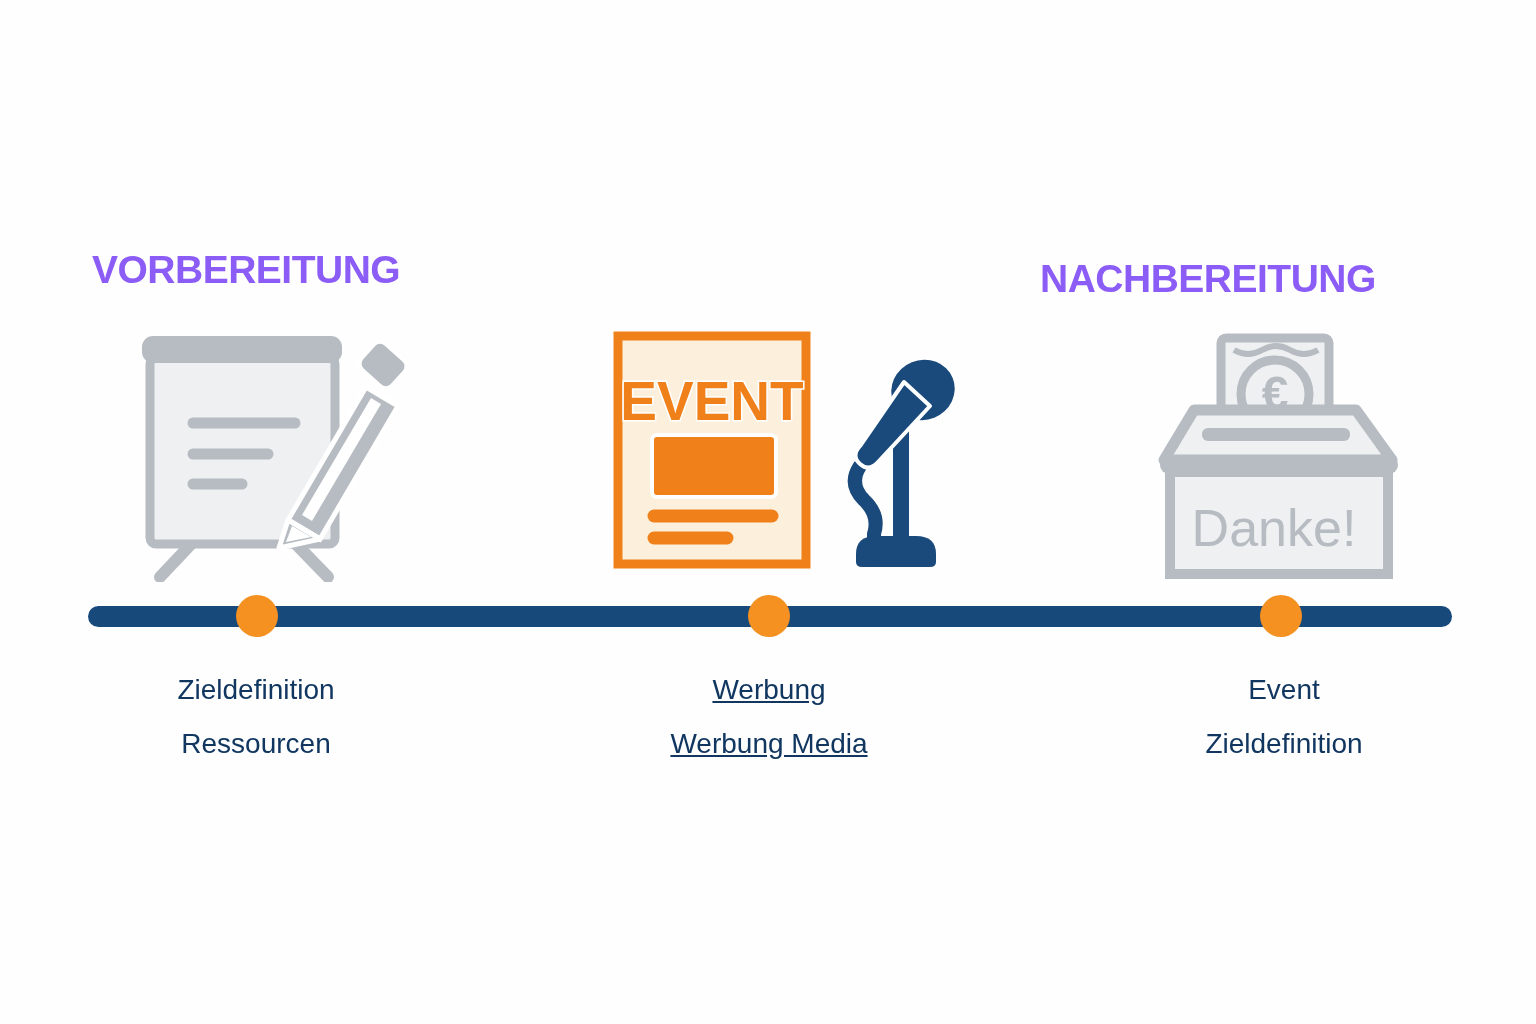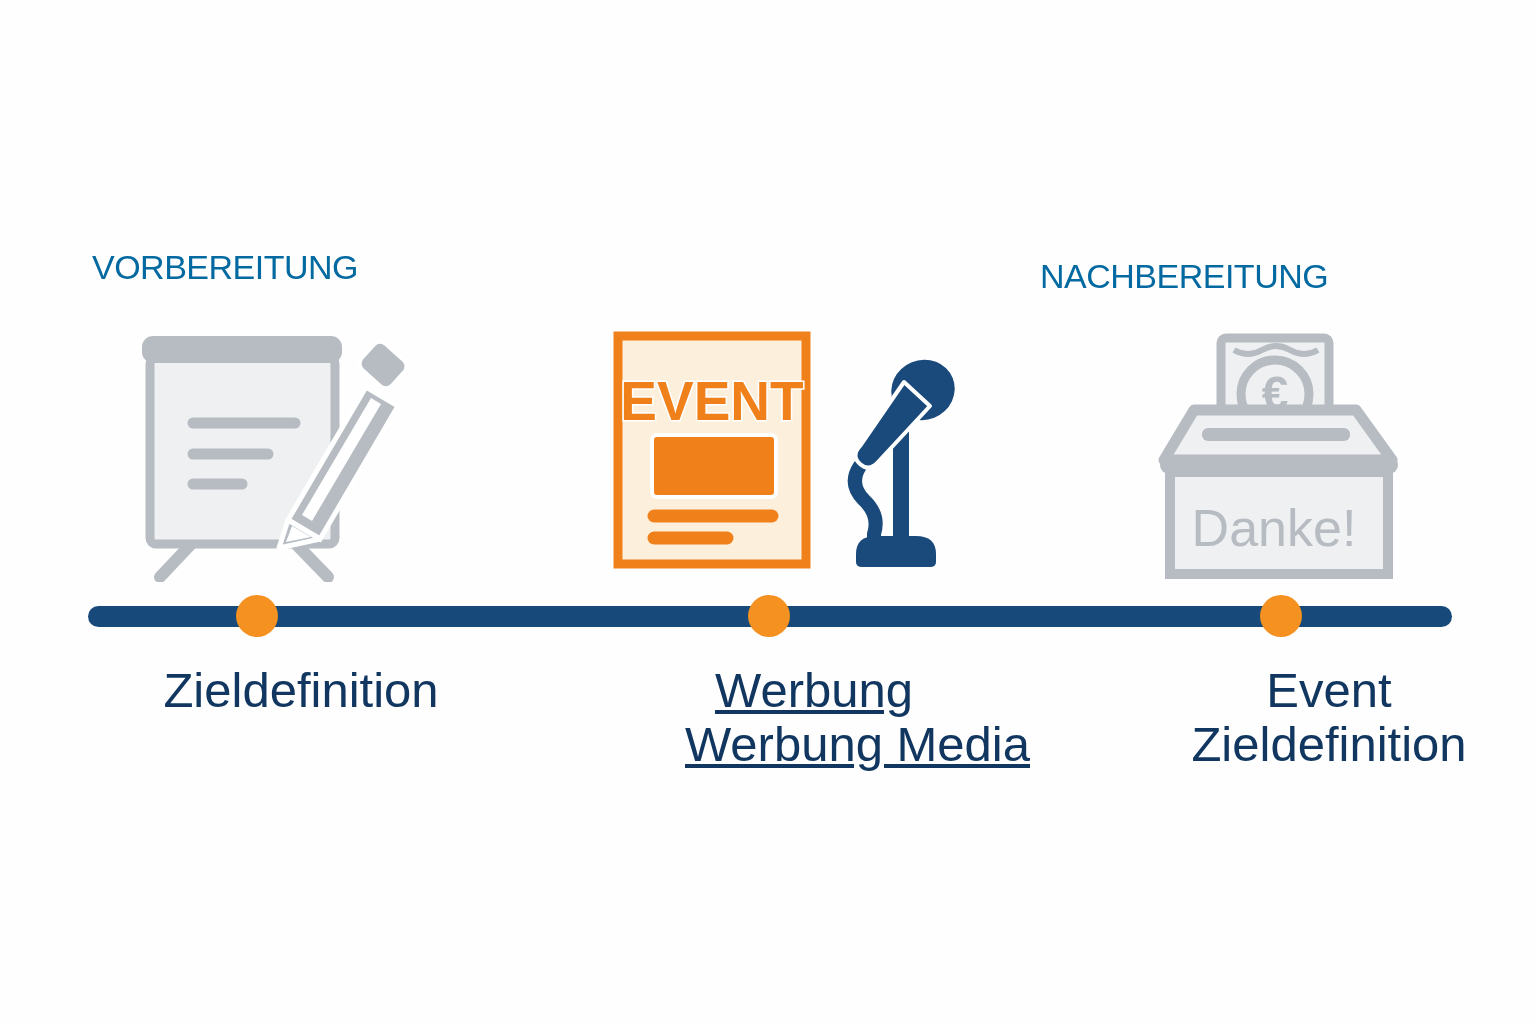--- a/index.html
+++ b/index.html
@@ -19,42 +19,41 @@
     position: absolute;
     left: 0; top: 0;
     width: 1536px;
     height: 1024px;
   }
 
   
   .phase-heading {
     position: absolute;
     font-family: "Liberation Sans", sans-serif;
-    font-weight: normal;
-    font-size: 34px;
+    font-weight: bold;
+    font-size: 39px;
     letter-spacing: -0.5px;
-    color: #0369a1;
+    color: #8b5cf6;
     white-space: nowrap;
     line-height: 1;
   }
   #heading-1 { left: 92px;  top: 250px; }
   #heading-2 { left: 620px; top: 250px; }
   #heading-3 { left: 1040px; top: 250px; margin-top: 9px; }
 
   
   .phase-caption {
     position: absolute;
     font-family: "Liberation Sans", sans-serif;
     font-weight: normal;
-    font-size: 49px;
+    font-size: 28px;
     line-height: 54px;
     color: #113761;
     text-align: center;
     white-space: nowrap;
-    padding-left: 45px;
   }
   #caption-1 { left: 0px;   top: 663px; width: 512px; }
   #caption-2 { left: 512px; top: 663px; width: 258px; }
   #caption-3 { left: 1054px; top: 663px; width: 460px; }
   #caption-2.c2 { left: 640px; width: 258px; text-decoration: underline; }
 
   
   #timeline-wrap {
     position: absolute;
     left: 0; top: 592px;
@@ -178,20 +177,21 @@
 
   <div id="timeline-wrap">
     <div class="timeline-bar"></div>
     <div class="timeline-dot" id="dot-1"></div>
     <div class="timeline-dot" id="dot-2"></div>
     <div class="timeline-dot" id="dot-3"></div>
   </div>
 
   <div class="phase-caption" id="caption-1">
     <div>Zieldefinition</div>
+    <div>Ressourcen</div>
   </div>
 
   <div class="phase-caption c2" id="caption-2">
     <div>Werbung</div>
     <div>Werbung Media</div>
   </div>
 
   <div class="phase-caption" id="caption-3">
     <div>Event</div>
     <div>Zieldefinition</div>

